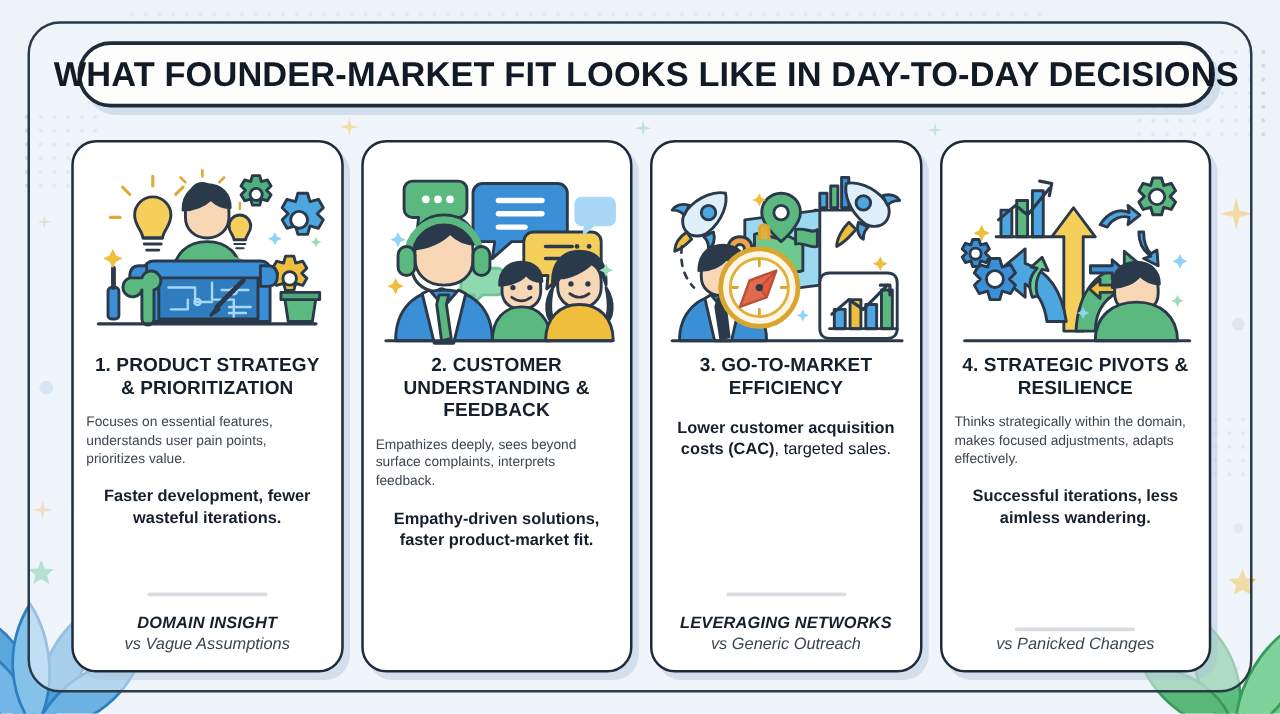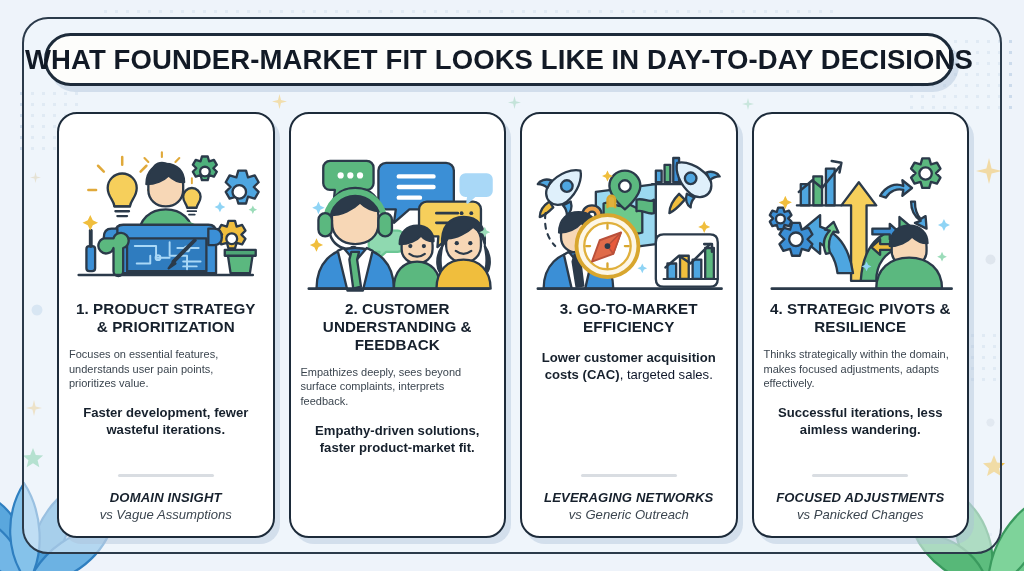--- a/index.html
+++ b/index.html
@@ -43,21 +43,21 @@
     position: absolute;
     left: 22px; top: 17px; right: 22px; bottom: 17px;
     border: 2.5px solid #2b3a4a;
     border-radius: 26px;
     background: rgba(240,245,252,.55);
   }
 
   
   .title-bar {
     position: absolute;
-    left: 44px; top: 33px;
+    left: 62px; top: 33px;
     width: 910px; height: 53px;
     background: #fdfdfb;
     border: 3px solid #1d2b3a;
     border-radius: 28px;
     box-shadow: 5px 6px 0 rgba(170,190,215,.42);
     display: flex; align-items: center; justify-content: center;
   }
   .title-text {
     font-size: 27.5px;
     font-weight: bold;
@@ -77,21 +77,21 @@
   }
   .card {
     flex: 1 1 0;
     background: #ffffff;
     border: 2.5px solid #1d2b3a;
     border-radius: 20px;
     box-shadow: 5px 6px 0 rgba(170,190,215,.40);
     display: flex;
     flex-direction: column;
     align-items: center;
-    padding: 28px 10px 14px;
+    padding: 12px 10px 14px;
     overflow: hidden;
   }
   .illus { width: 100%; height: 152px; display:flex; align-items:center; justify-content:center; }
   .illus svg { width: 100%; height: 100%; }
 
   .card-title {
     margin-top: 6px;
     font-size: 15.2px;
     font-weight: bold;
     color: #16202c;
@@ -529,19 +529,18 @@
           <path d="M186 76 l2 4.2 l4.2 2 l-4.2 2 l-2 4.2 l-2 -4.2 l-4.2 -2 l4.2 -2 Z" fill="#8fd4f5"></path>
           <path d="M184 110 l1.6 3.4 l3.4 1.6 l-3.4 1.6 l-1.6 3.4 l-1.6 -3.4 l-3.4 -1.6 l3.4 -1.6 Z" fill="#9bdcb9"></path>
           <path d="M106 120 l1.6 3.4 l3.4 1.6 l-3.4 1.6 l-1.6 3.4 l-1.6 -3.4 l-3.4 -1.6 l3.4 -1.6 Z" fill="#8fd4f5"></path>
         </svg>
       </div>
       <div class="card-title">4. STRATEGIC PIVOTS &amp; RESILIENCE</div>
       <div class="card-desc">Thinks strategically within the domain, makes focused adjustments, adapts effectively.</div>
       <div class="card-bold"><span>Successful iterations, less aimless wandering.</span><span class="reg"></span></div>
       <div class="footer-wrap">
         <div class="divider"></div>
-        <div class="foot-top">FOCUSED ADJUSTMENTS</div>
         <div class="foot-bot">vs Panicked Changes</div>
       </div>
     </div>
 
   </div>
 </div>
 
 </body></html>

